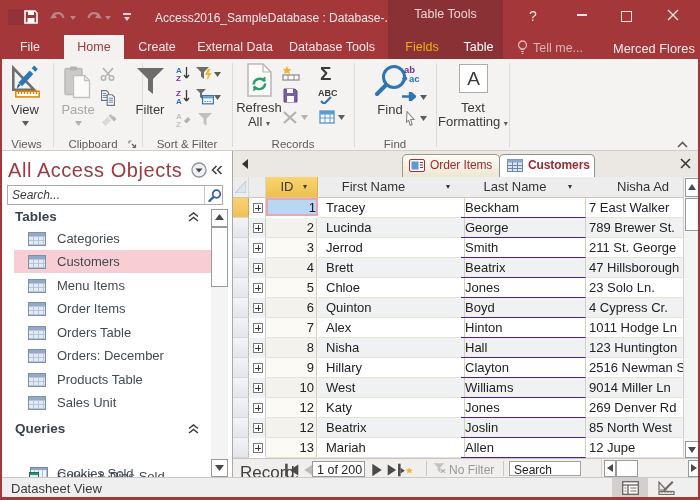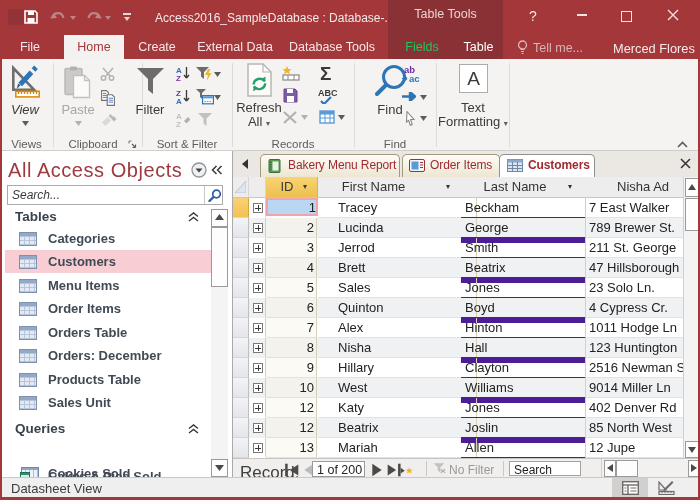--- a/index.html
+++ b/index.html
@@ -18,21 +18,21 @@
   .gdiv{position:absolute;top:4px;width:1px;height:84px;background:#dddbd9;}
   .gcap{position:absolute;top:79px;font-size:11.5px;color:#5e5c5a;text-align:center;}
   .rlbl{position:absolute;font-size:13px;color:#3b3a39;text-align:center;}
   .dim{color:#a9a7a5;}
   .dda{font-size:8px;color:#5e5c5a;}
   
   #navpane{left:2px;top:151px;width:230px;height:326px;background:#fff;border-right:1px solid #a9a9a9;}
   #nptitle{position:absolute;left:6px;top:8px;white-space:nowrap;font-size:20px;color:#9e3a40;letter-spacing:0.55px;}
   #npsearch{position:absolute;left:5px;top:34px;width:214px;height:18px;border:1px solid #ababab;background:#fff;}
   .nphdr{position:absolute;left:13px;font-size:13.5px;font-weight:bold;color:#39434d;}
-  .npitem{position:absolute;left:3px;width:211px;height:23px;font-weight:bold;}
+  .npitem{position:absolute;left:12px;width:211px;height:23px;}
   .npitem .txt{position:absolute;left:43px;top:4px;font-size:13px;color:#404a54;}
   .npitem .ic{position:absolute;left:14px;top:5px;width:16px;height:12px;}
   .tbl{border:1px solid #7d91ad;background:
     linear-gradient(to bottom,#93a9c7 0,#93a9c7 3px,rgba(0,0,0,0) 3px),
     repeating-linear-gradient(to right,rgba(0,0,0,0) 0,rgba(0,0,0,0) 4px,#b6c5d9 4px,#b6c5d9 5px),
     repeating-linear-gradient(to bottom,rgba(0,0,0,0) 0,rgba(0,0,0,0) 3px,#b6c5d9 3px,#b6c5d9 4px),
     #e4eaf3;}
   .qry{width:13px;height:10px;margin-left:2px;border:1px solid #7089a8;background:
     linear-gradient(to bottom,#8fa7c6 0,#8fa7c6 2px,rgba(0,0,0,0) 2px),
     repeating-linear-gradient(to right,rgba(0,0,0,0) 0,rgba(0,0,0,0) 3px,#aebfd6 3px,#aebfd6 4px),
@@ -52,23 +52,23 @@
        border-right:1px solid #bfbfbf;border-bottom:1px solid #d6d6d6;}
   .pbox{position:absolute;left:20px;top:5px;width:8px;height:8px;border:1px solid #787878;background:
         linear-gradient(#fff,#fff) 50% 50%/6px 1.4px no-repeat,
         linear-gradient(#fff,#fff) 50% 50%/1.4px 6px no-repeat,#fff;}
   .pbox i{position:absolute;left:3.5px;top:1.2px;width:1.1px;height:5.6px;background:#3a3a3a;}
   .pbox b{position:absolute;left:1.2px;top:3.5px;width:5.6px;height:1.1px;background:#3a3a3a;}
   .cid{position:absolute;left:33px;top:0;width:48px;height:19px;text-align:right;line-height:20px;
        border-bottom:1px solid #e6e2d6;border-right:1px solid #d9d0ba;padding-right:2px;background:#fbfaf4;}
   .alt .cid{background:#f4f2ec;}
   .cfn{position:absolute;left:85px;top:0;width:138px;height:19px;line-height:20px;
-       border-bottom:1px solid #e6e2d6;border-right:1px solid #d9d0ba;padding-left:20px;}
+       border-bottom:1px solid #e6e2d6;border-right:1px solid #d9d0ba;padding-left:8px;}
   .cln{position:absolute;left:228px;top:0;width:120px;height:19px;line-height:20px;
-       border-bottom:6px solid #4c1d95;border-right:1px solid #d9d0ba;padding-left:4px;}
+       border-bottom:1px solid #4c1d95;border-right:1px solid #d9d0ba;padding-left:4px;}
   .cst{position:absolute;left:353px;top:0;width:94px;height:19px;line-height:20px;
        border-bottom:1px solid #e6e2d6;padding-left:3px;white-space:nowrap;overflow:hidden;}
   .expv{position:absolute;left:32px;top:0;width:1px;height:19px;background:#cfcfcf;}
   .rb{position:absolute;top:2px;width:14px;height:14px;}
   .recnum{position:absolute;top:2px;left:79px;width:47px;height:13px;border:1px solid #9a9a9a;background:#fff;
           font-size:12.5px;padding:1px 0 0 4px;color:#222;}
   
   #recbar{left:233px;top:458px;width:465px;height:19px;background:#f0efee;border-top:1px solid #c8c5c2;}
   #statusbar{left:2px;top:477px;width:696px;height:20px;background:#f0efef;border-top:1px solid #cbc8c5;}
   #statusbar .t{position:absolute;left:9px;top:3px;font-size:13px;color:#3c3c3c;}
@@ -119,21 +119,21 @@
   <div id="tabrow" class="abs">
     <div class="abs" style="left:64px;top:0;width:60px;height:24px;background:#f3f2f1;"></div>
     <div class="ttab" style="left:10px;width:40px;">File</div>
     <div class="ttab" style="left:64px;width:60px;color:#a4373a;">Home</div>
     <div class="ttab" style="left:130px;width:54px;">Create</div>
     <div class="ttab" style="left:192px;width:86px;text-align:center;">External Data</div>
     <div class="ttab" style="left:278px;width:108px;">Database Tools</div>
   </div>
   <div id="tabletools" class="abs">
       <div class="cap">Table Tools</div>
-    <div class="ttab" style="left:6px;top:35px;width:56px;color:#22c55e;">Fields</div>
+    <div class="ttab" style="left:6px;top:35px;width:56px;color:#eab308;">Fields</div>
     <div class="ttab" style="left:62px;top:35px;width:57px;color:#fff;">Table</div>
   </div>
 
   <svg class="abs" style="left:517px;top:40px" width="11" height="15" viewBox="0 0 11 15">
     <circle cx="5.5" cy="5" r="4" fill="none" stroke="#dcb6b8" stroke-width="1.3"></circle>
     <path d="M3.5 9.5 h4 M4 11.5 h3 M4.5 13.5 h2" stroke="#dcb6b8" stroke-width="1.2"></path>
   </svg>
   <div class="abs" style="left:533px;top:41px;color:#d9b3b5;font-size:12.5px;">Tell me...</div>
   <div class="abs" style="left:613px;top:41px;color:#f6eaea;font-size:12.8px;white-space:nowrap;">Merced Flores</div>
   <div id="ribbon" class="abs">
@@ -145,21 +145,21 @@
     <div class="gdiv" style="left:509px;"></div>
 
     <svg class="abs" style="left:12px;top:5px" width="28" height="34" viewBox="0 0 28 34">
       <path d="M1.3 4 L1.3 25.7 L22 25.7 Z" fill="none" stroke="#6e6e6e" stroke-width="2.6"></path>
       <path d="M8.2 20.5 L19.5 8.2" stroke="#2e75b6" stroke-width="5"></path>
       <path d="M21.5 6 L24 3.3" stroke="#2e75b6" stroke-width="5"></path>
       <path d="M8.6 21 L5.6 24.2 L5 24 L6 19.8 Z" fill="#1f5c94"></path>
       <rect x="3.8" y="27.3" width="23.4" height="5.6" fill="#fff" stroke="#e08700" stroke-width="1.5"></rect>
       <path d="M6.5 27.5 v2.6 M9.5 27.5 v2.6 M12.5 27.5 v2.6 M15.5 27.5 v2.6 M18.5 27.5 v2.6 M21.5 27.5 v2.6 M24.5 27.5 v2.6" stroke="#e08700" stroke-width="1.4"></path>
     </svg>
-    <div class="rlbl" style="left:5px;top:43px;width:40px;font-style:italic;">View</div>
+    <div class="rlbl" style="left:5px;top:43px;width:40px;">View</div>
     <svg class="abs" style="left:22px;top:62px" width="7" height="5" viewBox="0 0 7 5">
         <path d="M0 0 h7 l-3.5 5 z" fill="#5e5c5a"></path>
       </svg>
     <div class="gcap" style="left:0px;width:53px;">Views</div>
 
     <svg class="abs" style="left:64px;top:7px" width="28" height="36" viewBox="0 0 28 36">
       <rect x="1" y="2.5" width="17" height="26" rx="1.5" fill="#cccac8" stroke="#bbb9b7" stroke-width="1.5"></rect>
       <rect x="6" y="0.5" width="7" height="4" rx="1" fill="#b4b2b0"></rect>
       <path d="M9.5 9.5 h11 l5 5 v17 h-16 z" fill="#fbfaf9" stroke="#c2c0be" stroke-width="1.3"></path>
       <path d="M20.5 9.5 v5 h5" fill="none" stroke="#c2c0be" stroke-width="1.3"></path>
@@ -379,28 +379,20 @@
     <div class="abs" style="left:209px;top:76px;width:15px;height:58px;background:#fdfdfd;border:1px solid #9a9a9a;"></div>
     <div class="abs" style="left:209px;top:308px;width:15px;height:16px;background:#fdfdfd;border:1px solid #9a9a9a;"></div>
     <svg class="abs" style="left:213px;top:314px" width="9" height="6" viewBox="0 0 9 6">
         <path d="M0 0 h9 l-4.5 6 z" fill="#4a4a4a"></path>
       </svg>
   </div>
   <div id="tabbar" class="abs">
     <svg class="abs" style="left:8px;top:8px" width="8" height="10" viewBox="0 0 8 10">
         <path d="M7 0 L1 5 L7 10 z" fill="#333"></path>
       </svg>
-    <div class="dtab" style="left:27px;width:138px;">
-      <svg class="abs" style="left:7px;top:4px" width="14" height="14" viewBox="0 0 14 14">
-        <rect x="1" y="0.5" width="11" height="13" rx="1" fill="#5a9e54" stroke="#3b6e38" stroke-width="1"></rect>
-        <rect x="4.5" y="2.5" width="6" height="9" fill="#e9f2e7"></rect>
-        <path d="M2.7 2.5 v9" stroke="#356233" stroke-width="1.4" stroke-dasharray="1.2 1.2"></path>
-      </svg>
-      <span style="position:absolute;left:27px;top:3px;">Bakery Menu Report</span>
-    </div>
     <div class="dtab" style="left:169px;width:96px;">
       <svg class="abs" style="left:6px;top:4px" width="16" height="13" viewBox="0 0 16 13">
         <rect x="0.5" y="0.5" width="15" height="12" rx="1.5" fill="#f3f6fa" stroke="#9b3036" stroke-width="1"></rect>
         <rect x="2.5" y="2.5" width="7" height="8" fill="#5b9bd5"></rect>
         <path d="M11 3.5 h3 M11 6 h3 M11 8.5 h3" stroke="#9b3036" stroke-width="1.2"></path>
       </svg>
       <span style="position:absolute;left:27px;top:3px;">Order Items</span>
     </div>
     <div class="dtab" style="left:266px;width:94px;background:#fff;border-color:#919191;">
       <svg class="abs" style="left:7px;top:4px" width="16" height="13" viewBox="0 0 16 13">
@@ -476,21 +468,21 @@
         <div class="cst">47 Hillsborough</div>
       </div>
     <div class="row" style="top:101px;">
         <div class="sel"></div>
         <div class="expv"></div>
         <span class="pbox">
           <i></i>
           <b></b>
         </span>
         <div class="cid">5</div>
-        <div class="cfn">Sales</div>
+        <div class="cfn">Chloe</div>
         <div class="cln">Jones</div>
         <div class="cst">23 Solo Ln.</div>
       </div>
     <div class="row alt" style="top:121px;">
         <div class="sel"></div>
         <div class="expv"></div>
         <span class="pbox">
           <i></i>
           <b></b>
         </span>
@@ -550,21 +542,21 @@
     <div class="row" style="top:221px;">
         <div class="sel"></div>
         <div class="expv"></div>
         <span class="pbox">
           <i></i>
           <b></b>
         </span>
         <div class="cid">12</div>
         <div class="cfn">Katy</div>
         <div class="cln">Jones</div>
-        <div class="cst">402 Denver Rd</div>
+        <div class="cst">269 Denver Rd</div>
       </div>
     <div class="row alt" style="top:241px;">
         <div class="sel"></div>
         <div class="expv"></div>
         <span class="pbox">
           <i></i>
           <b></b>
         </span>
         <div class="cid">12</div>
         <div class="cfn">Beatrix</div>

